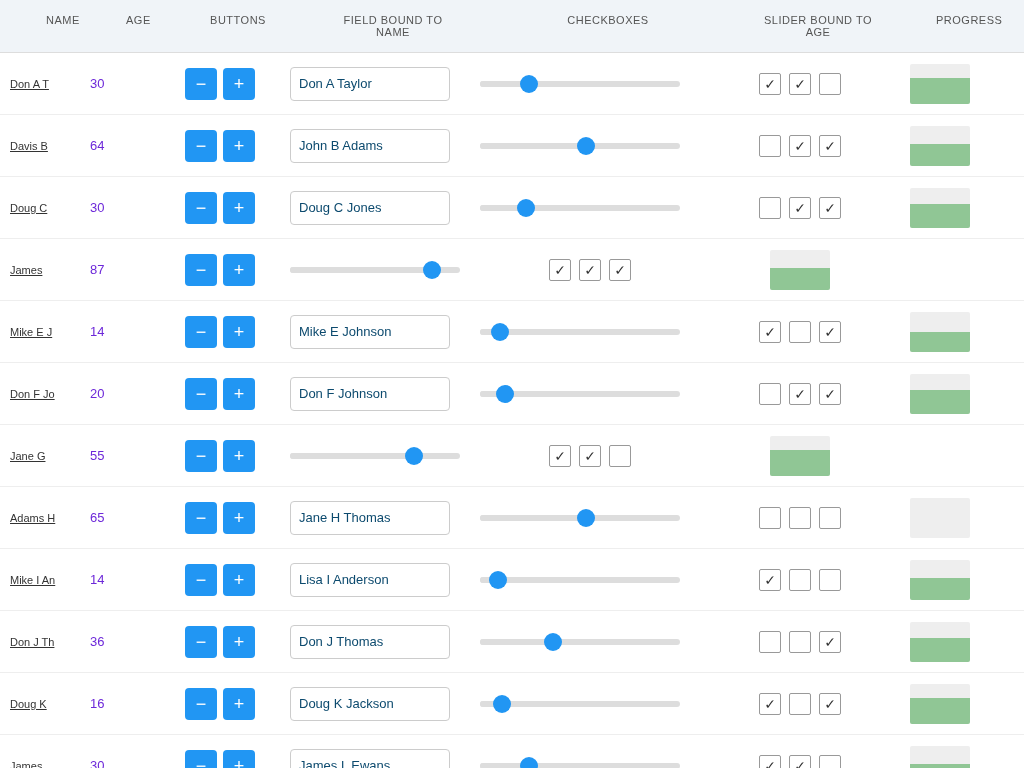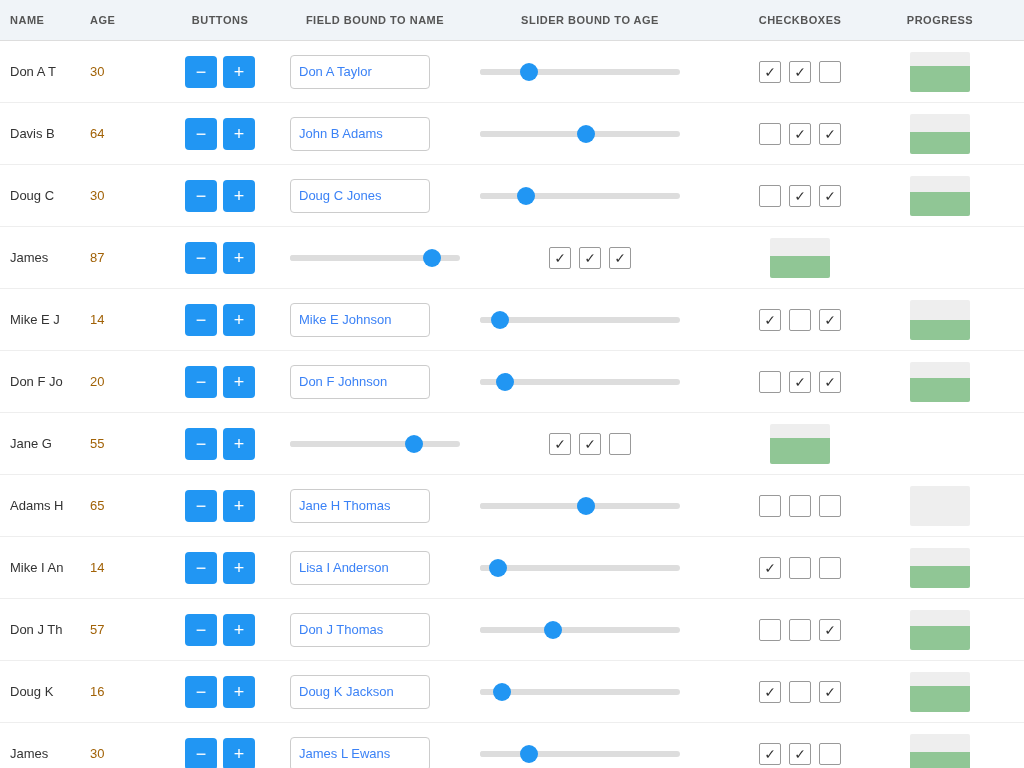--- a/index.html
+++ b/index.html
@@ -9,65 +9,66 @@
     
     .header-row {
       display: grid;
       grid-template-columns: 80px 80px 120px 190px 240px 180px 100px;
       background: #f0f4f8;
       border-bottom: 1px solid #ddd;
       padding: 10px 0;
     }
     .header-cell {
       padding: 4px 10px;
-      font-weight: 700;
+      font-weight: 400;
       font-size: 11px;
       color: #555;
       text-transform: uppercase;
       letter-spacing: 0.5px;
       text-align: center;
+      margin-left: 36px;
     }
     .header-cell:first-child, .header-cell:nth-child(2) { text-align: left; }
     
     .data-row {
       display: grid;
       grid-template-columns: 80px 80px 120px 190px 240px 180px 100px;
       border-bottom: 1px solid #eee;
       align-items: center;
       min-height: 62px;
     }
     
     .cell { padding: 4px 10px; }
     
-    .name-cell { font-size: 13px; color: #333; overflow: hidden; text-overflow: ellipsis; white-space: nowrap; }
-    .age-cell { font-size: 13px; color: #a16207; }
+    .name-cell { font-size: 11px; color: #333; overflow: hidden; text-overflow: ellipsis; white-space: nowrap; text-decoration: underline; }
+    .age-cell { font-size: 13px; color: #6d28d9; }
     
     .buttons-cell { display: flex; gap: 6px; justify-content: center; align-items: center; }
     .btn-minus, .btn-plus {
       width: 32px; height: 32px;
       background: #2196F3;
       color: white;
       border: none;
       border-radius: 4px;
       font-size: 18px;
       cursor: pointer;
       display: flex; align-items: center; justify-content: center;
       font-weight: 300;
       line-height: 1;
     }
     
     .field-cell { display: flex; align-items: center; }
     .name-input {
-      width: 140px;
+      width: 160px;
       height: 34px;
       border: 1px solid #ccc;
       border-radius: 4px;
       padding: 0 8px;
       font-size: 13px;
-      color: #3b82f6;
+      color: #0c4a6e;
     }
     
     .slider-cell { display: flex; align-items: center; padding: 0 10px; }
     .slider-track {
       width: 200px;
       height: 6px;
       background: #ddd;
       border-radius: 3px;
       position: relative;
     }
@@ -120,22 +121,22 @@
   </style>
 </head>
 <body>
 
 <div class="table-container">
   <div class="header-row">
     <div class="header-cell">NAME</div>
     <div class="header-cell">AGE</div>
     <div class="header-cell">BUTTONS</div>
     <div class="header-cell">FIELD BOUND TO NAME</div>
+    <div class="header-cell">CHECKBOXES</div>
     <div class="header-cell">SLIDER BOUND TO AGE</div>
-    <div class="header-cell">CHECKBOXES</div>
     <div class="header-cell">PROGRESS</div>
   </div>
   <div id="table-body">
       <div class="data-row">
     <div class="cell name-cell">Don A T</div>
     <div class="cell age-cell">30</div>
     <div class="cell buttons-cell">
       <button class="btn-minus">−</button>
       <button class="btn-plus">+</button>
     </div>
@@ -362,21 +363,21 @@
       <div class="cb-wrapper "></div>
     </div>
     <div class="cell progress-cell">
       <div class="progress-bar-outer">
         <div class="progress-bar-inner" style="height:55%"></div>
       </div>
     </div>
   </div>
       <div class="data-row">
     <div class="cell name-cell">Don J Th</div>
-    <div class="cell age-cell">57</div>
+    <div class="cell age-cell">36</div>
     <div class="cell buttons-cell">
       <button class="btn-minus">−</button>
       <button class="btn-plus">+</button>
     </div>
     <div class="cell field-cell">
       <input class="name-input" type="text" value="Don J Thomas" style="">
     </div>
     <div class="cell slider-cell">
       <div class="slider-track">
         <div class="slider-fill" style="width:73px"></div>

